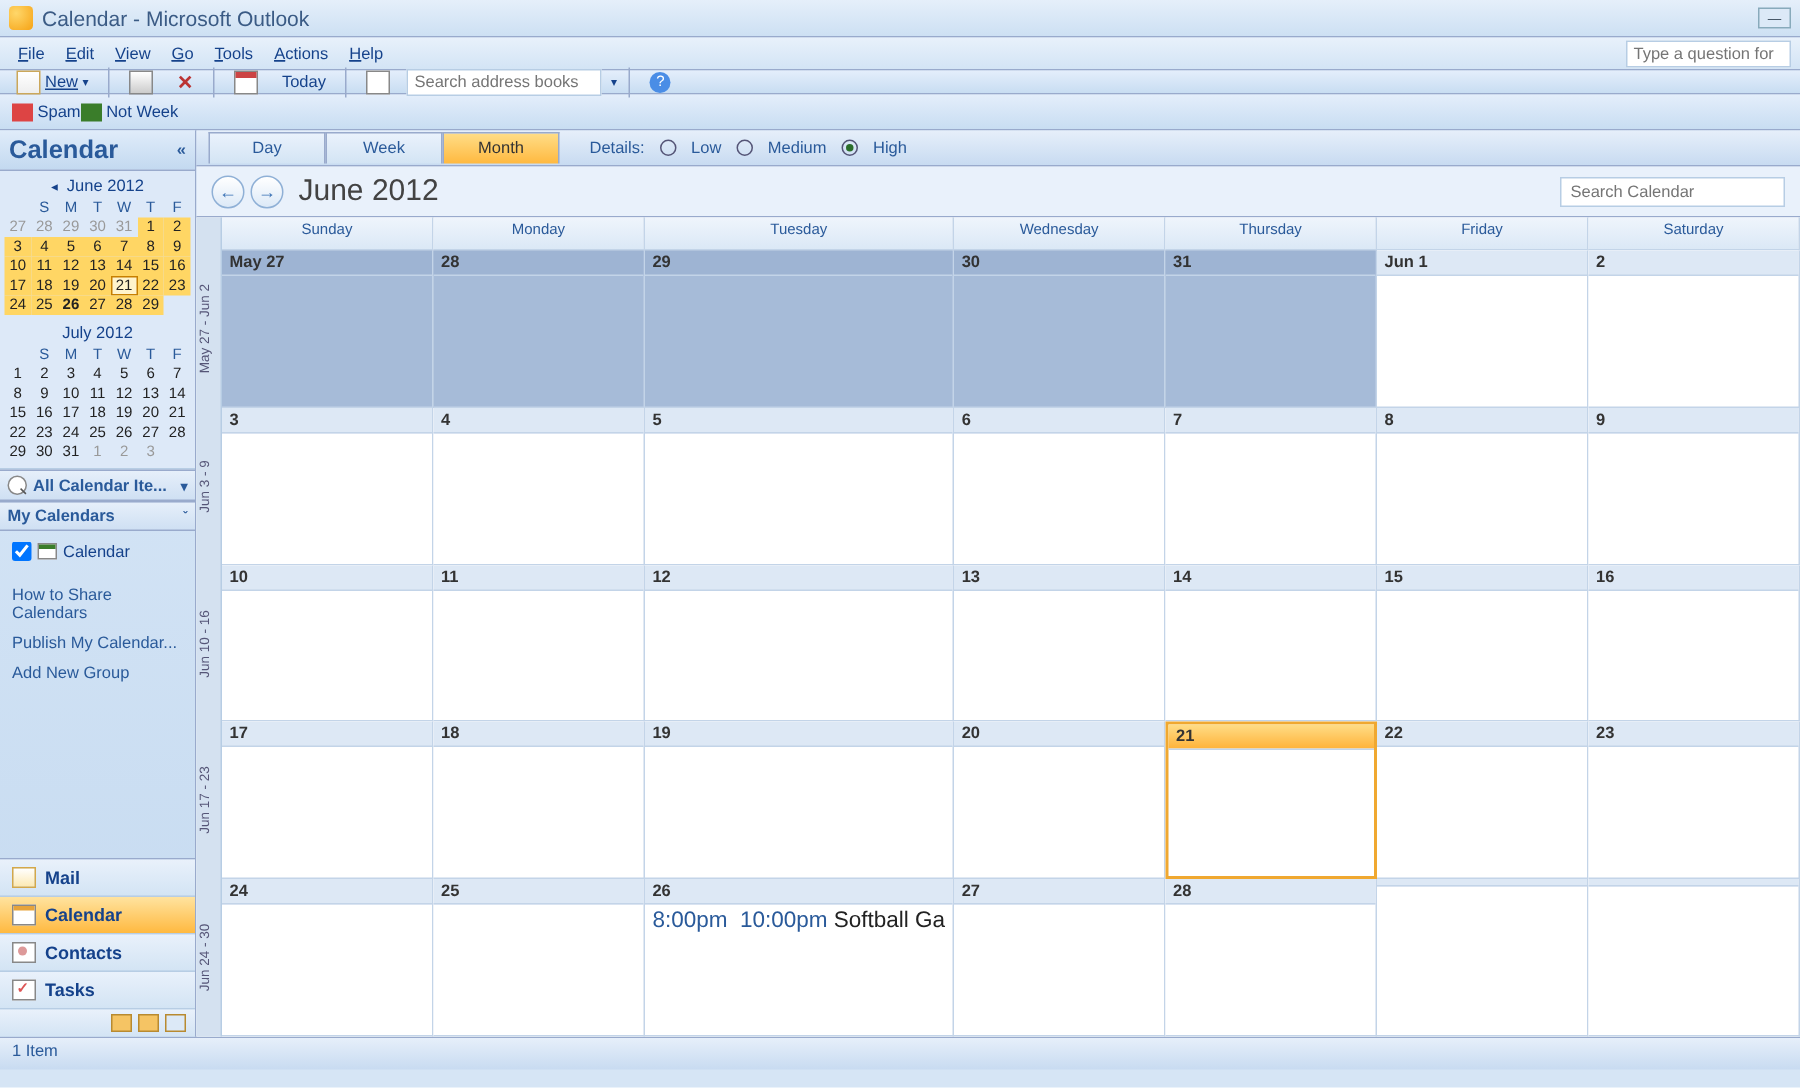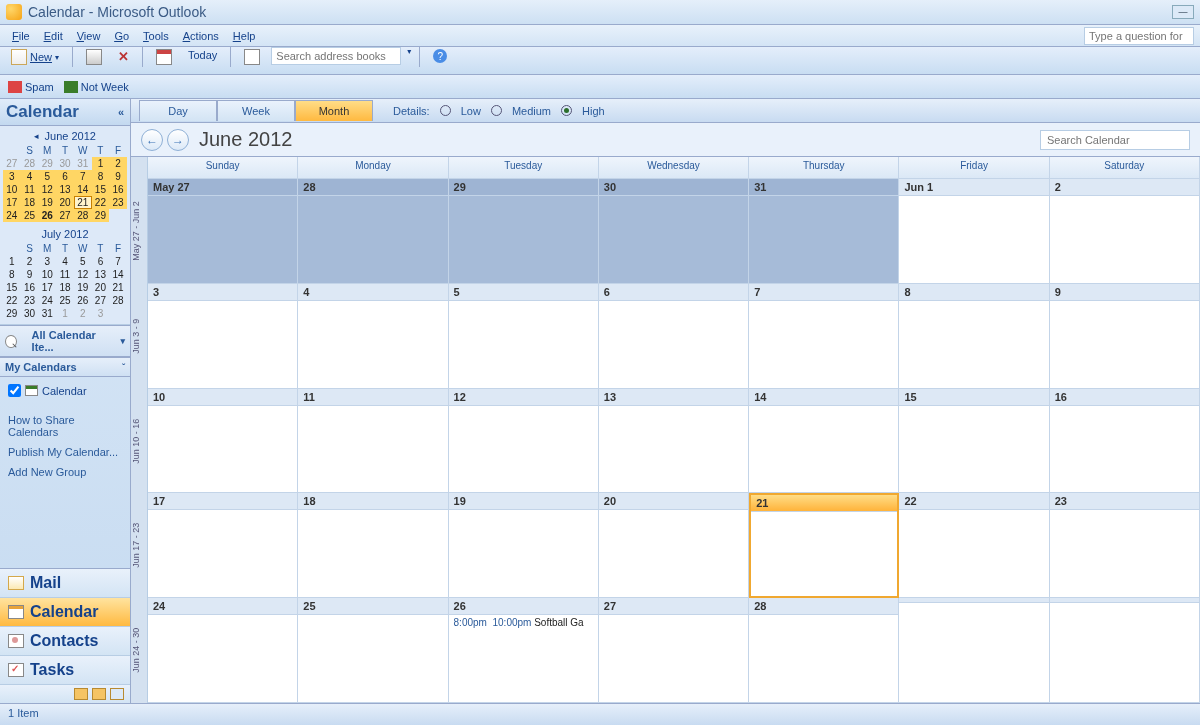--- a/index.html
+++ b/index.html
@@ -44,24 +44,24 @@
   gap: 2px;
 }
 .menubar .item { padding: 2px 6px; text-decoration: underline; text-decoration-color: transparent; }
 .menubar .item:first-letter { text-decoration: underline; }
 .menubar .item { color:#15428b; cursor:default;}
 .menubar .help-box { margin-left:auto; }
 .menubar input { border:1px solid #b7cde4; padding:2px 4px; font-size:11px; width:110px; background:#fff;}
 
 
 .toolbar {
-  height: 28px;
+  height: 16px;
   background: linear-gradient(to bottom, #e4eefb, #c8ddf2);
   display: flex;
-  align-items: flex-start;
+  align-items: center;
   padding: 0 6px;
   border-bottom: 1px solid #9ac;
   gap: 6px;
 }
 .toolbar .sep { width:1px; height:20px; background:#9ac; margin:0 2px;}
 .toolbar .btn { padding:2px 5px; display:flex; align-items:center; gap:3px; color:#15428b; }
 .toolbar .icon16 { width:16px; height:16px; display:inline-block;}
 .toolbar .new-ic { background:linear-gradient(#fff,#eee); border:1px solid #cba75a; }
 .toolbar .print-ic { background:linear-gradient(#fff,#ccc); border:1px solid #888;}
 .toolbar .x-ic { color:#b33; font-weight:bold; font-size:13px; width:auto;}
@@ -70,21 +70,20 @@
 .toolbar input { border:1px solid #b7cde4; padding:2px 4px; font-size:11px; width:130px;}
 .toolbar .dd { font-size:8px; color:#15428b;}
 
 
 .spambar {
   height: 24px;
   background: linear-gradient(to bottom, #e4eefb, #c8ddf2);
   display: flex;
   padding: 0 8px;
   border-bottom: 1px solid #9ac;
-  gap: 10px;
 }
 .spambar .sp { display:flex; align-items:center; gap:3px; color:#15428b;}
 .spam-ic { width:14px; height:12px; background:#d44; display:inline-block;}
 .notspam-ic { width:14px; height:12px; background:#3a7d2a; display:inline-block;}
 
 
 .main { display:flex; height: 604px;}
 
 
 .leftnav {
@@ -119,21 +118,20 @@
 .panel-head {
   background:linear-gradient(to bottom,#e6effa,#cfe0f3);
   border-top:1px solid #9ac;
   border-bottom:1px solid #9ac;
   padding:3px 5px;
   font-weight:bold;
   color:#2a5a9a;
   font-size:11px;
   display:flex;
   align-items:center;
-  gap:11px;
 }
 .panel-head .chev2 { margin-left:auto; font-size:9px;}
 .panel-head .sic { width:13px; height:13px; background:#fff; border:1px solid #888; border-radius:50%; margin-right:4px; position:relative;}
 .panel-head .sic::after{content:"";position:absolute;width:5px;height:1px;background:#555;transform:rotate(45deg);right:-1px;bottom:1px;}
 
 .panel-body { padding:4px 6px; color:#15428b; font-size:11px;}
 .panel-body .row { padding:3px 2px; display:flex; align-items:center; gap:4px;}
 .cal-tiny { width:13px; height:11px; background:#fff; border:1px solid #888; display:inline-block; position:relative;}
 .cal-tiny::after{content:"";position:absolute;top:0;left:0;right:0;height:3px;background:#3a7d2a;}
 .links { padding:6px 8px; }
@@ -142,21 +140,21 @@
 .nav-spacer { flex:1; }
 
 .nav-btns { border-top:1px solid #9ac;}
 .nav-btn {
   display:flex; align-items:center; gap:6px;
   padding:5px 8px;
   background:linear-gradient(to bottom,#e9f1fb,#d3e4f4);
   border-bottom:1px solid #b7cde4;
   color:#15428b;
   font-weight:bold;
-  font-size:16px;
+  font-size:12px;
 }
 .nav-btn.sel { background:linear-gradient(to bottom,#ffe39f,#ffb940);}
 .nav-ic { width:16px; height:14px; display:inline-block;}
 .ic-mail{background:linear-gradient(#fff,#fce9b3);border:1px solid #d4a84a;}
 .ic-cal{background:#fff;border:1px solid #888;position:relative;}
 .ic-cal::after{content:"";position:absolute;top:0;left:0;right:0;height:3px;background:#e7a33a;}
 .ic-con{background:#fff;border:1px solid #888;position:relative;}
 .ic-con::after{content:"";position:absolute;top:2px;left:3px;width:6px;height:6px;background:#d99;border-radius:50%;}
 .ic-tsk{background:#fff;border:1px solid #888;position:relative;}
 .ic-tsk::after{content:"✓";position:absolute;color:#d55;font-size:10px;left:2px;top:-1px;}
@@ -199,21 +197,21 @@
 .wklbl { writing-mode: vertical-rl; transform:rotate(180deg); text-align:center; font-size:9px; color:#557; display:flex; align-items:center; justify-content:center;}
 
 .calgrid { flex:1; display:grid; grid-template-columns: repeat(7, 1fr); grid-template-rows: 22px repeat(5, 1fr);}
 .dayhead { background:linear-gradient(to bottom,#eff5fc,#dbe8f6); border:1px solid #c3d4e8; border-top:none; border-left:none; text-align:center; padding:3px 0; color:#2a5a9a; font-size:10px;}
 .daycell { border-right:1px solid #c3d4e8; border-bottom:1px solid #c3d4e8; position:relative; background:#fff;}
 .daycell.prev { background:#a6bbd8;}
 .daycell.prev .daynum{background:#9eb4d3;}
 .daynum { background:#dde8f5; padding:2px 5px; font-size:11px; font-weight:bold; color:#333; border-bottom:1px solid #c3d4e8;}
 .daycell.today .daynum { background:linear-gradient(to bottom,#ffdd87,#ffb33a);}
 .daycell.today { border:2px solid #f0a830; }
-.event { margin:1px 2px; padding:1px 3px; font-size:10px; background:#fff; white-space:nowrap; overflow:hidden;}
+.event { margin:1px 2px; padding:1px 3px; font-size:15px; background:#fff; white-space:nowrap; overflow:hidden;}
 .event .t { color:#2a5a9a;}
 
 
 .statusbar { height:22px; background:linear-gradient(to bottom,#e6effa,#c8dbf1); border-top:1px solid #9ac; padding:3px 8px; color:#2a5a9a; font-size:11px;}
 </style>
 </head>
 <body>
 
 <div class="titlebar">
   <span class="app-icon"></span>

